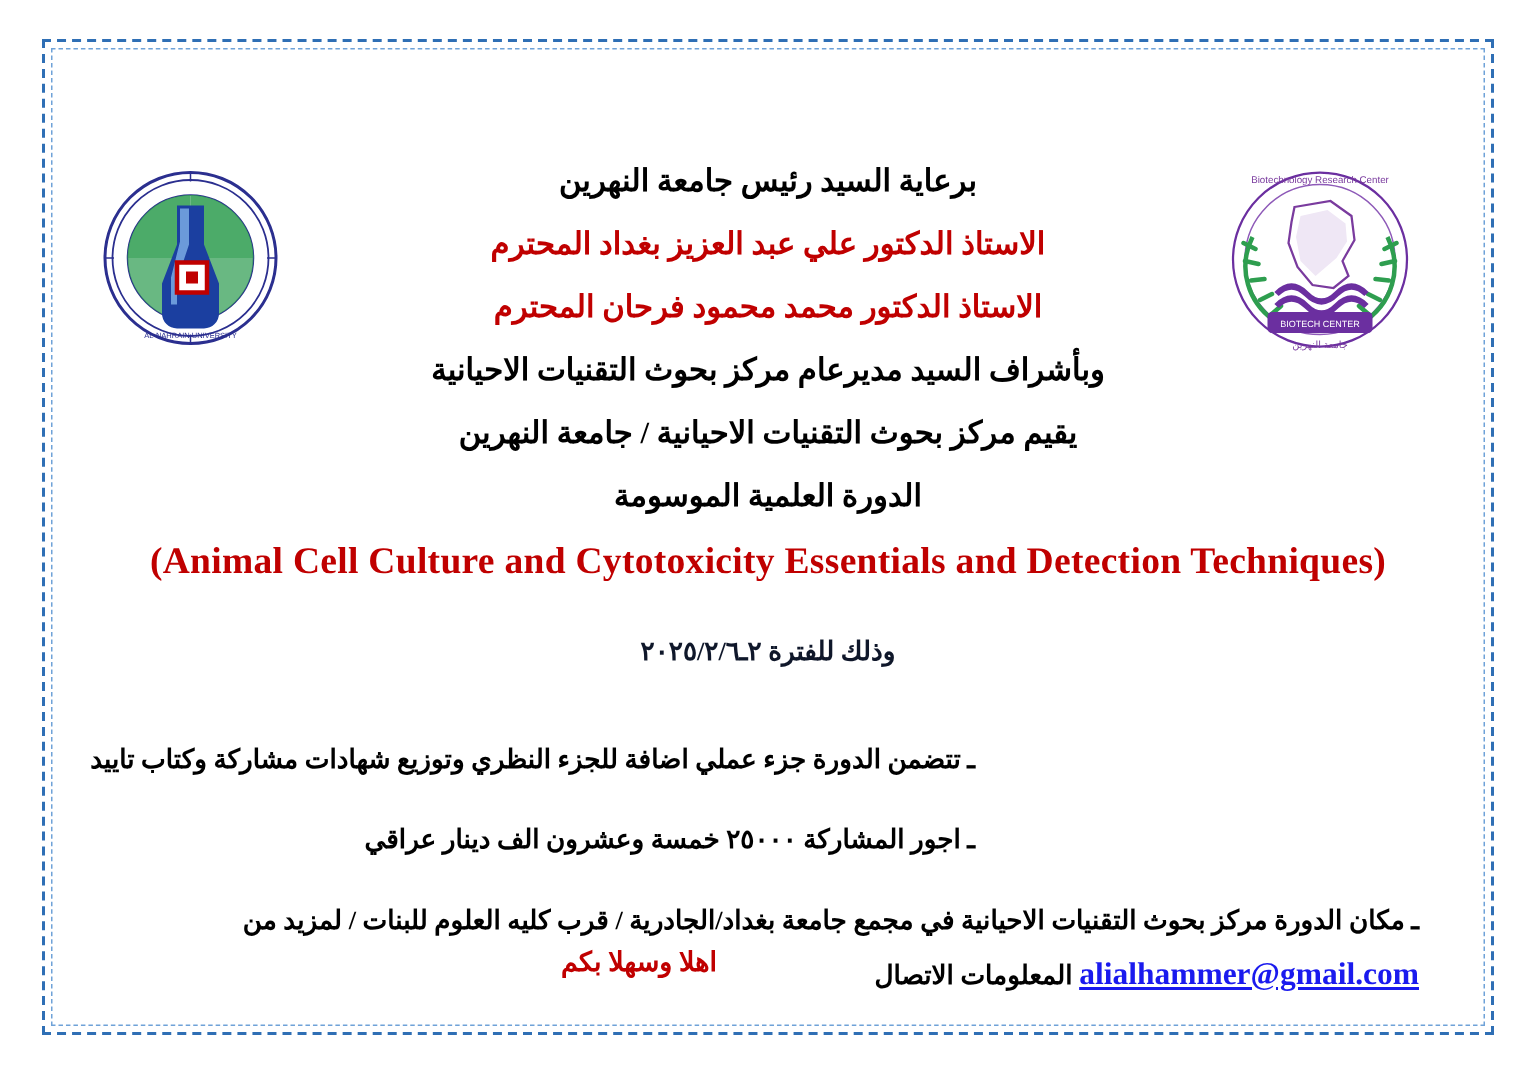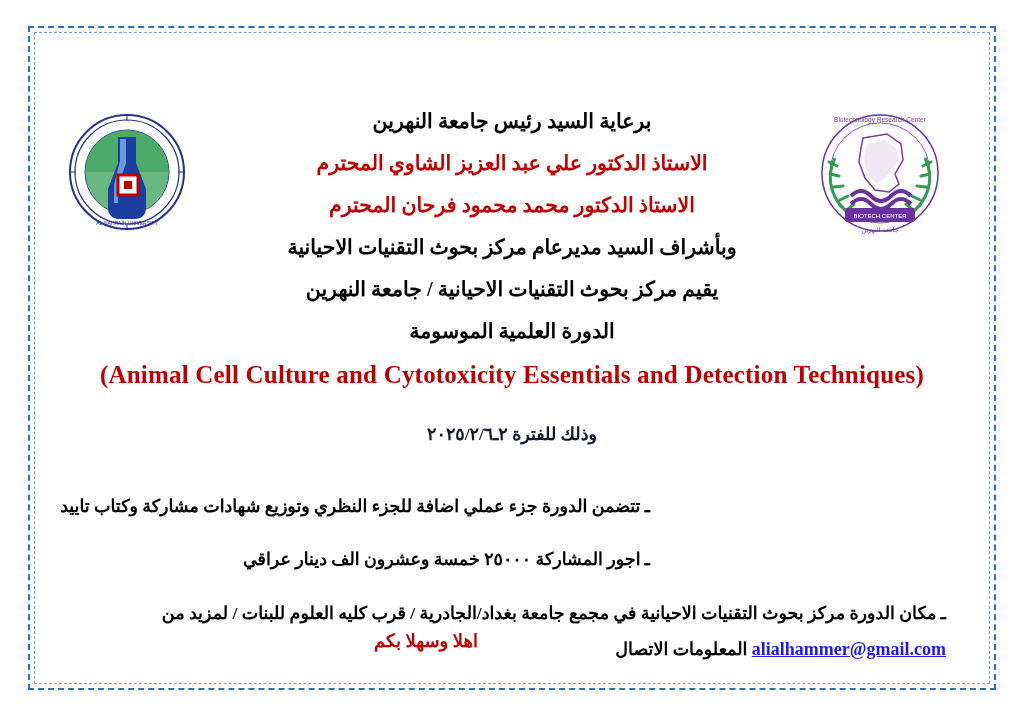--- a/index.html
+++ b/index.html
@@ -128,21 +128,21 @@
   .detail-line.indent-1 { padding-right: 320px; }
   .detail-line.indent-2 { padding-right: 320px; margin-top: 13px; }
   .detail-line.wide { padding-right: 24px; padding-left: 24px; }
 
   .email {
     color: #1a1aee;
     text-decoration: underline;
     direction: ltr;
     unicode-bidi: embed;
     font-family: "Liberation Serif", serif;
-    font-size: 18px;
+    font-size: 21px;
   }
 
   .welcome {
     position: absolute;
     left: 0;
     top: 630px;
     width: 852px;
     text-align: center;
     color: #c00000;
     font-weight: bold;
@@ -205,21 +205,21 @@
 
       <rect x="30" y="100" width="70" height="14" rx="3" fill="#6b2fa0"></rect>
       <text x="65" y="110" font-size="6" fill="#ffffff" text-anchor="middle" font-family="Liberation Sans, sans-serif">BIOTECH CENTER</text>
       <text x="65" y="14" font-size="6.5" fill="#7a3b9e" text-anchor="middle" font-family="Liberation Sans, sans-serif">Biotechnology Research Center</text>
       <text x="65" y="124" font-size="6.5" fill="#7a3b9e" text-anchor="middle" font-family="Liberation Sans, sans-serif">جامعة النهرين</text>
     </svg>
   </div>
 
   <div class="content">
     <p class="line l-black">برعاية السيد رئيس جامعة النهرين</p>
-    <p class="line l-red">الاستاذ الدكتور علي عبد العزيز الشاوي المحترم</p>
+    <p class="line l-red">الاستاذ الدكتور علي عبد العزيز بغداد المحترم</p>
     <p class="line l-red">الاستاذ الدكتور محمد محمود فرحان المحترم</p>
     <p class="line l-black">وبأشراف السيد مديرعام مركز بحوث التقنيات الاحيانية</p>
     <p class="line l-black">يقيم مركز بحوث التقنيات الاحيانية / جامعة النهرين</p>
     <p class="line l-title-ar">الدورة العلمية الموسومة</p>
     <p class="line l-title-en">(Animal Cell Culture and Cytotoxicity Essentials and Detection Techniques)</p>
     <p class="line l-date">وذلك للفترة ٢ـ٢٠٢٥/٢/٦</p>
   </div>
 
   <div class="details">
     <p class="detail-line indent-1">ـ تتضمن الدورة جزء عملي اضافة للجزء النظري وتوزيع شهادات مشاركة وكتاب تاييد</p>

